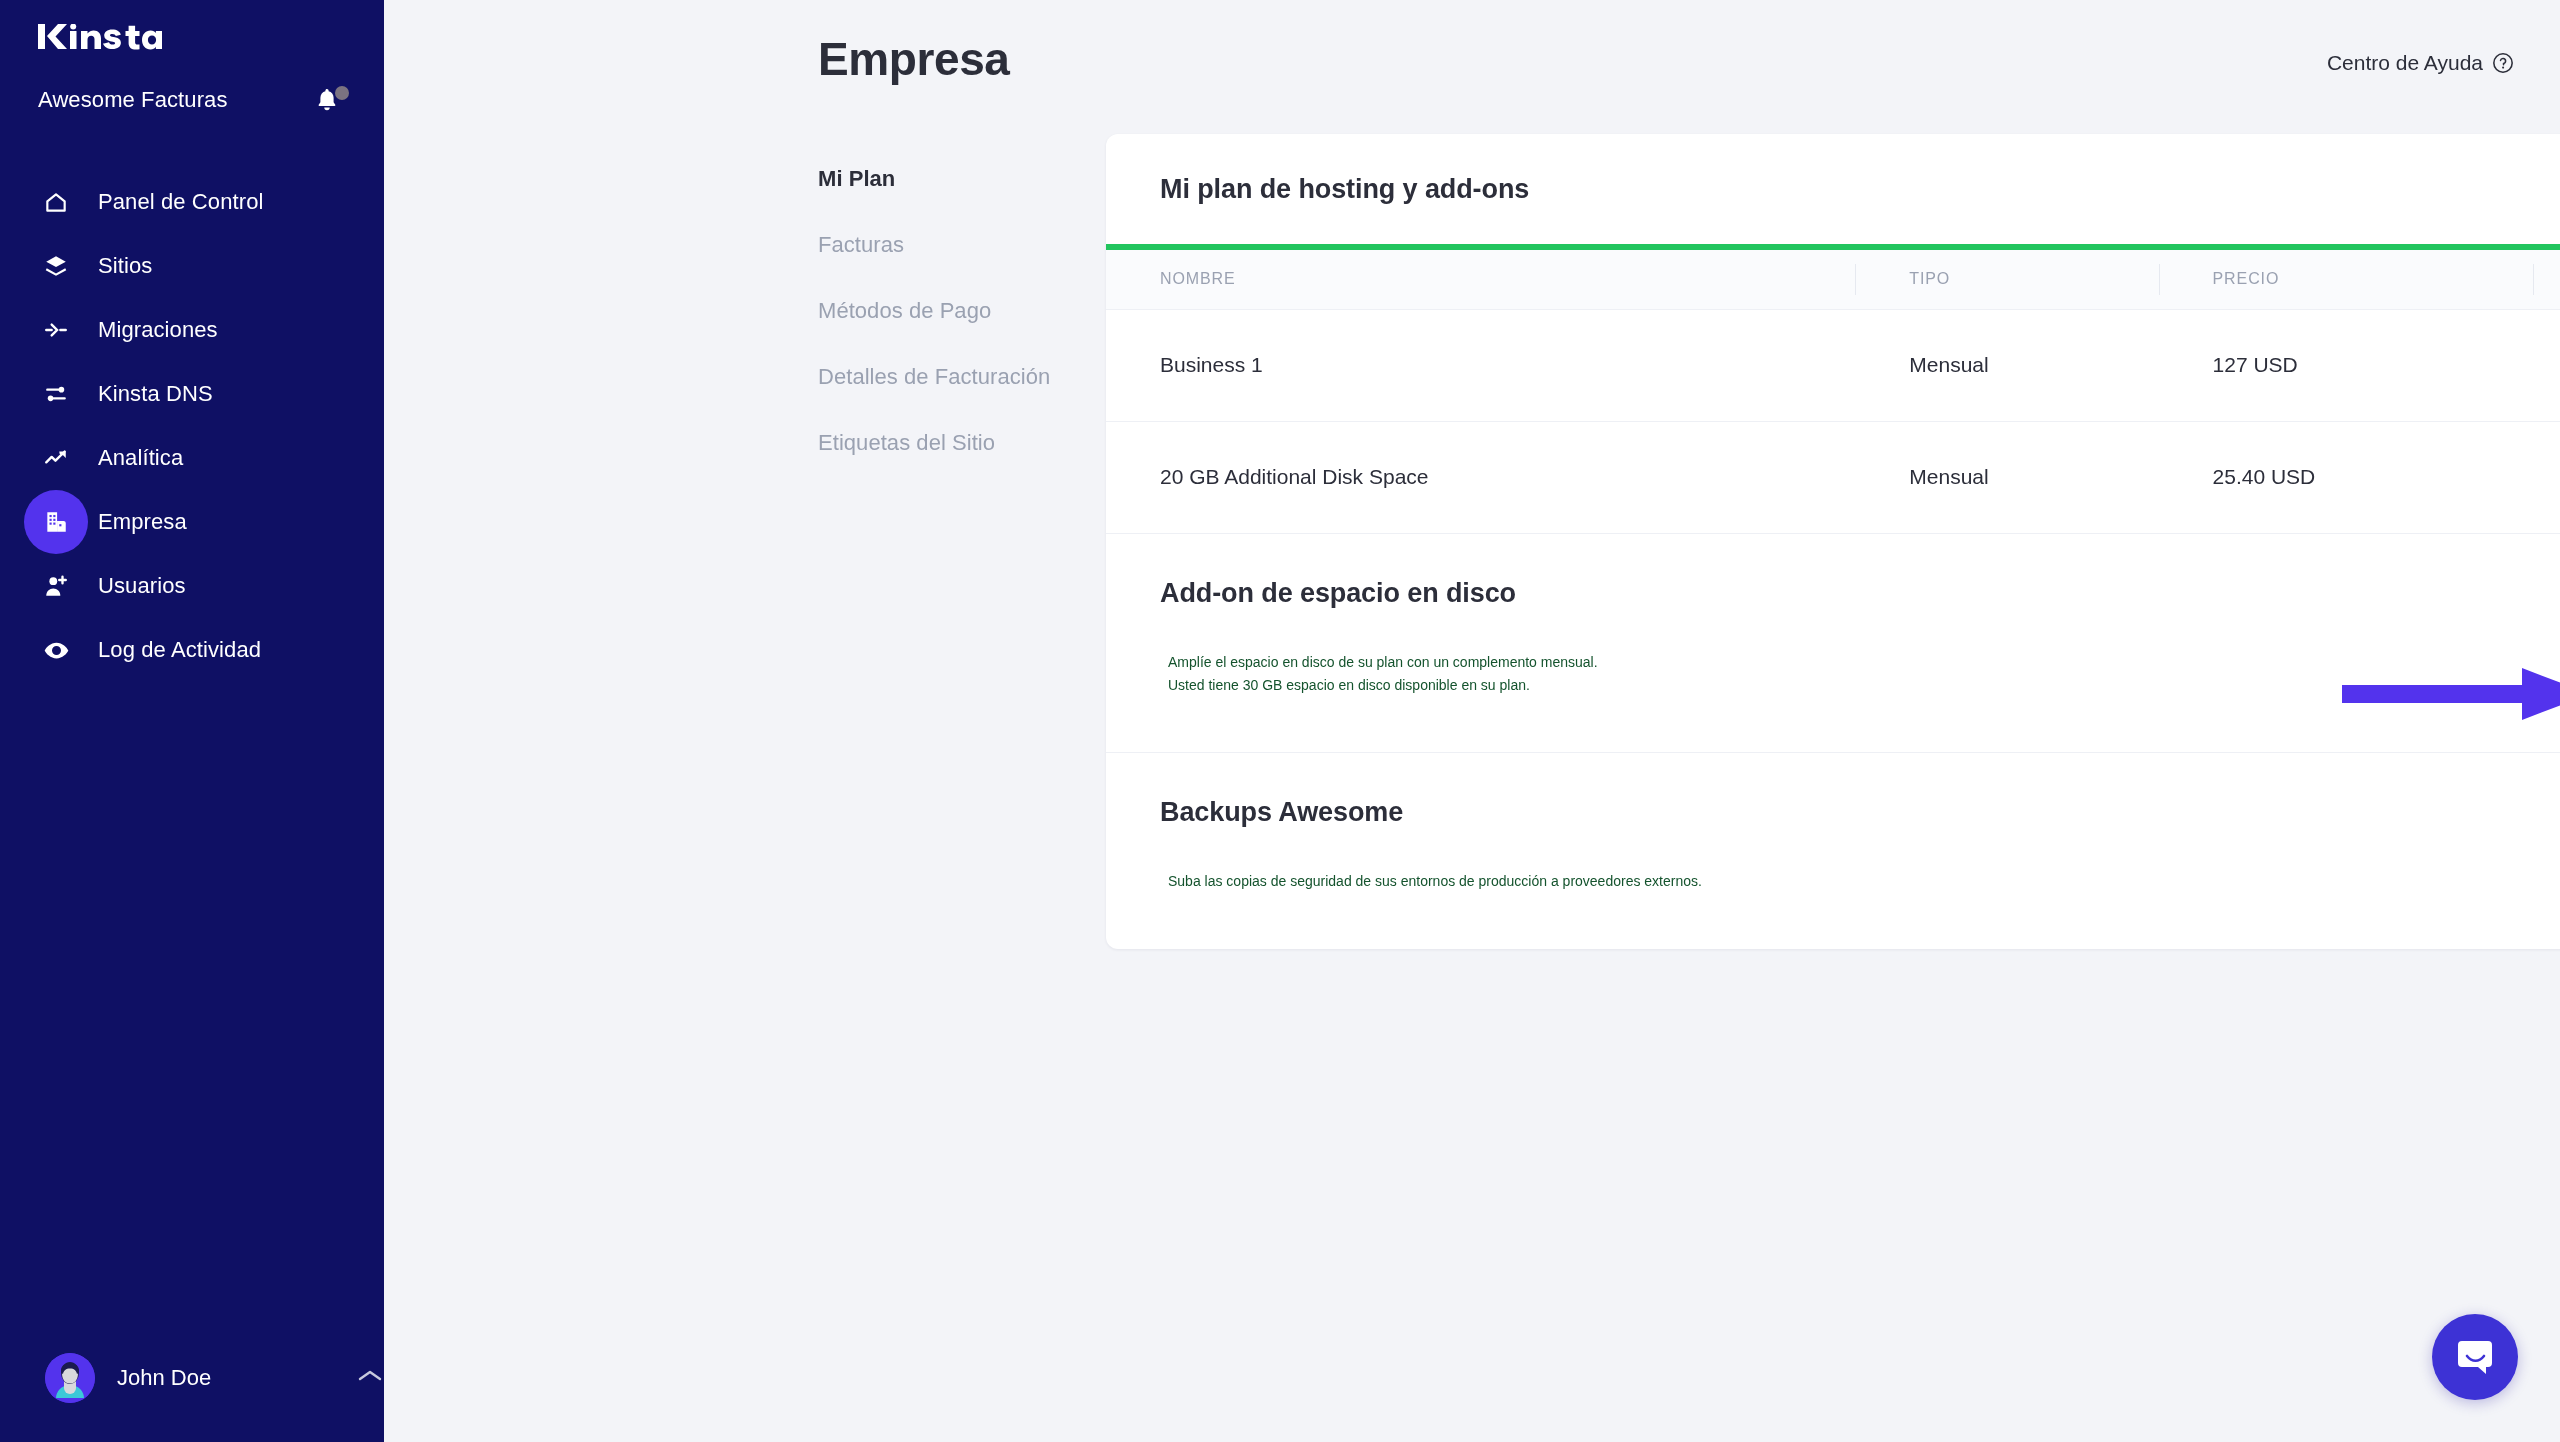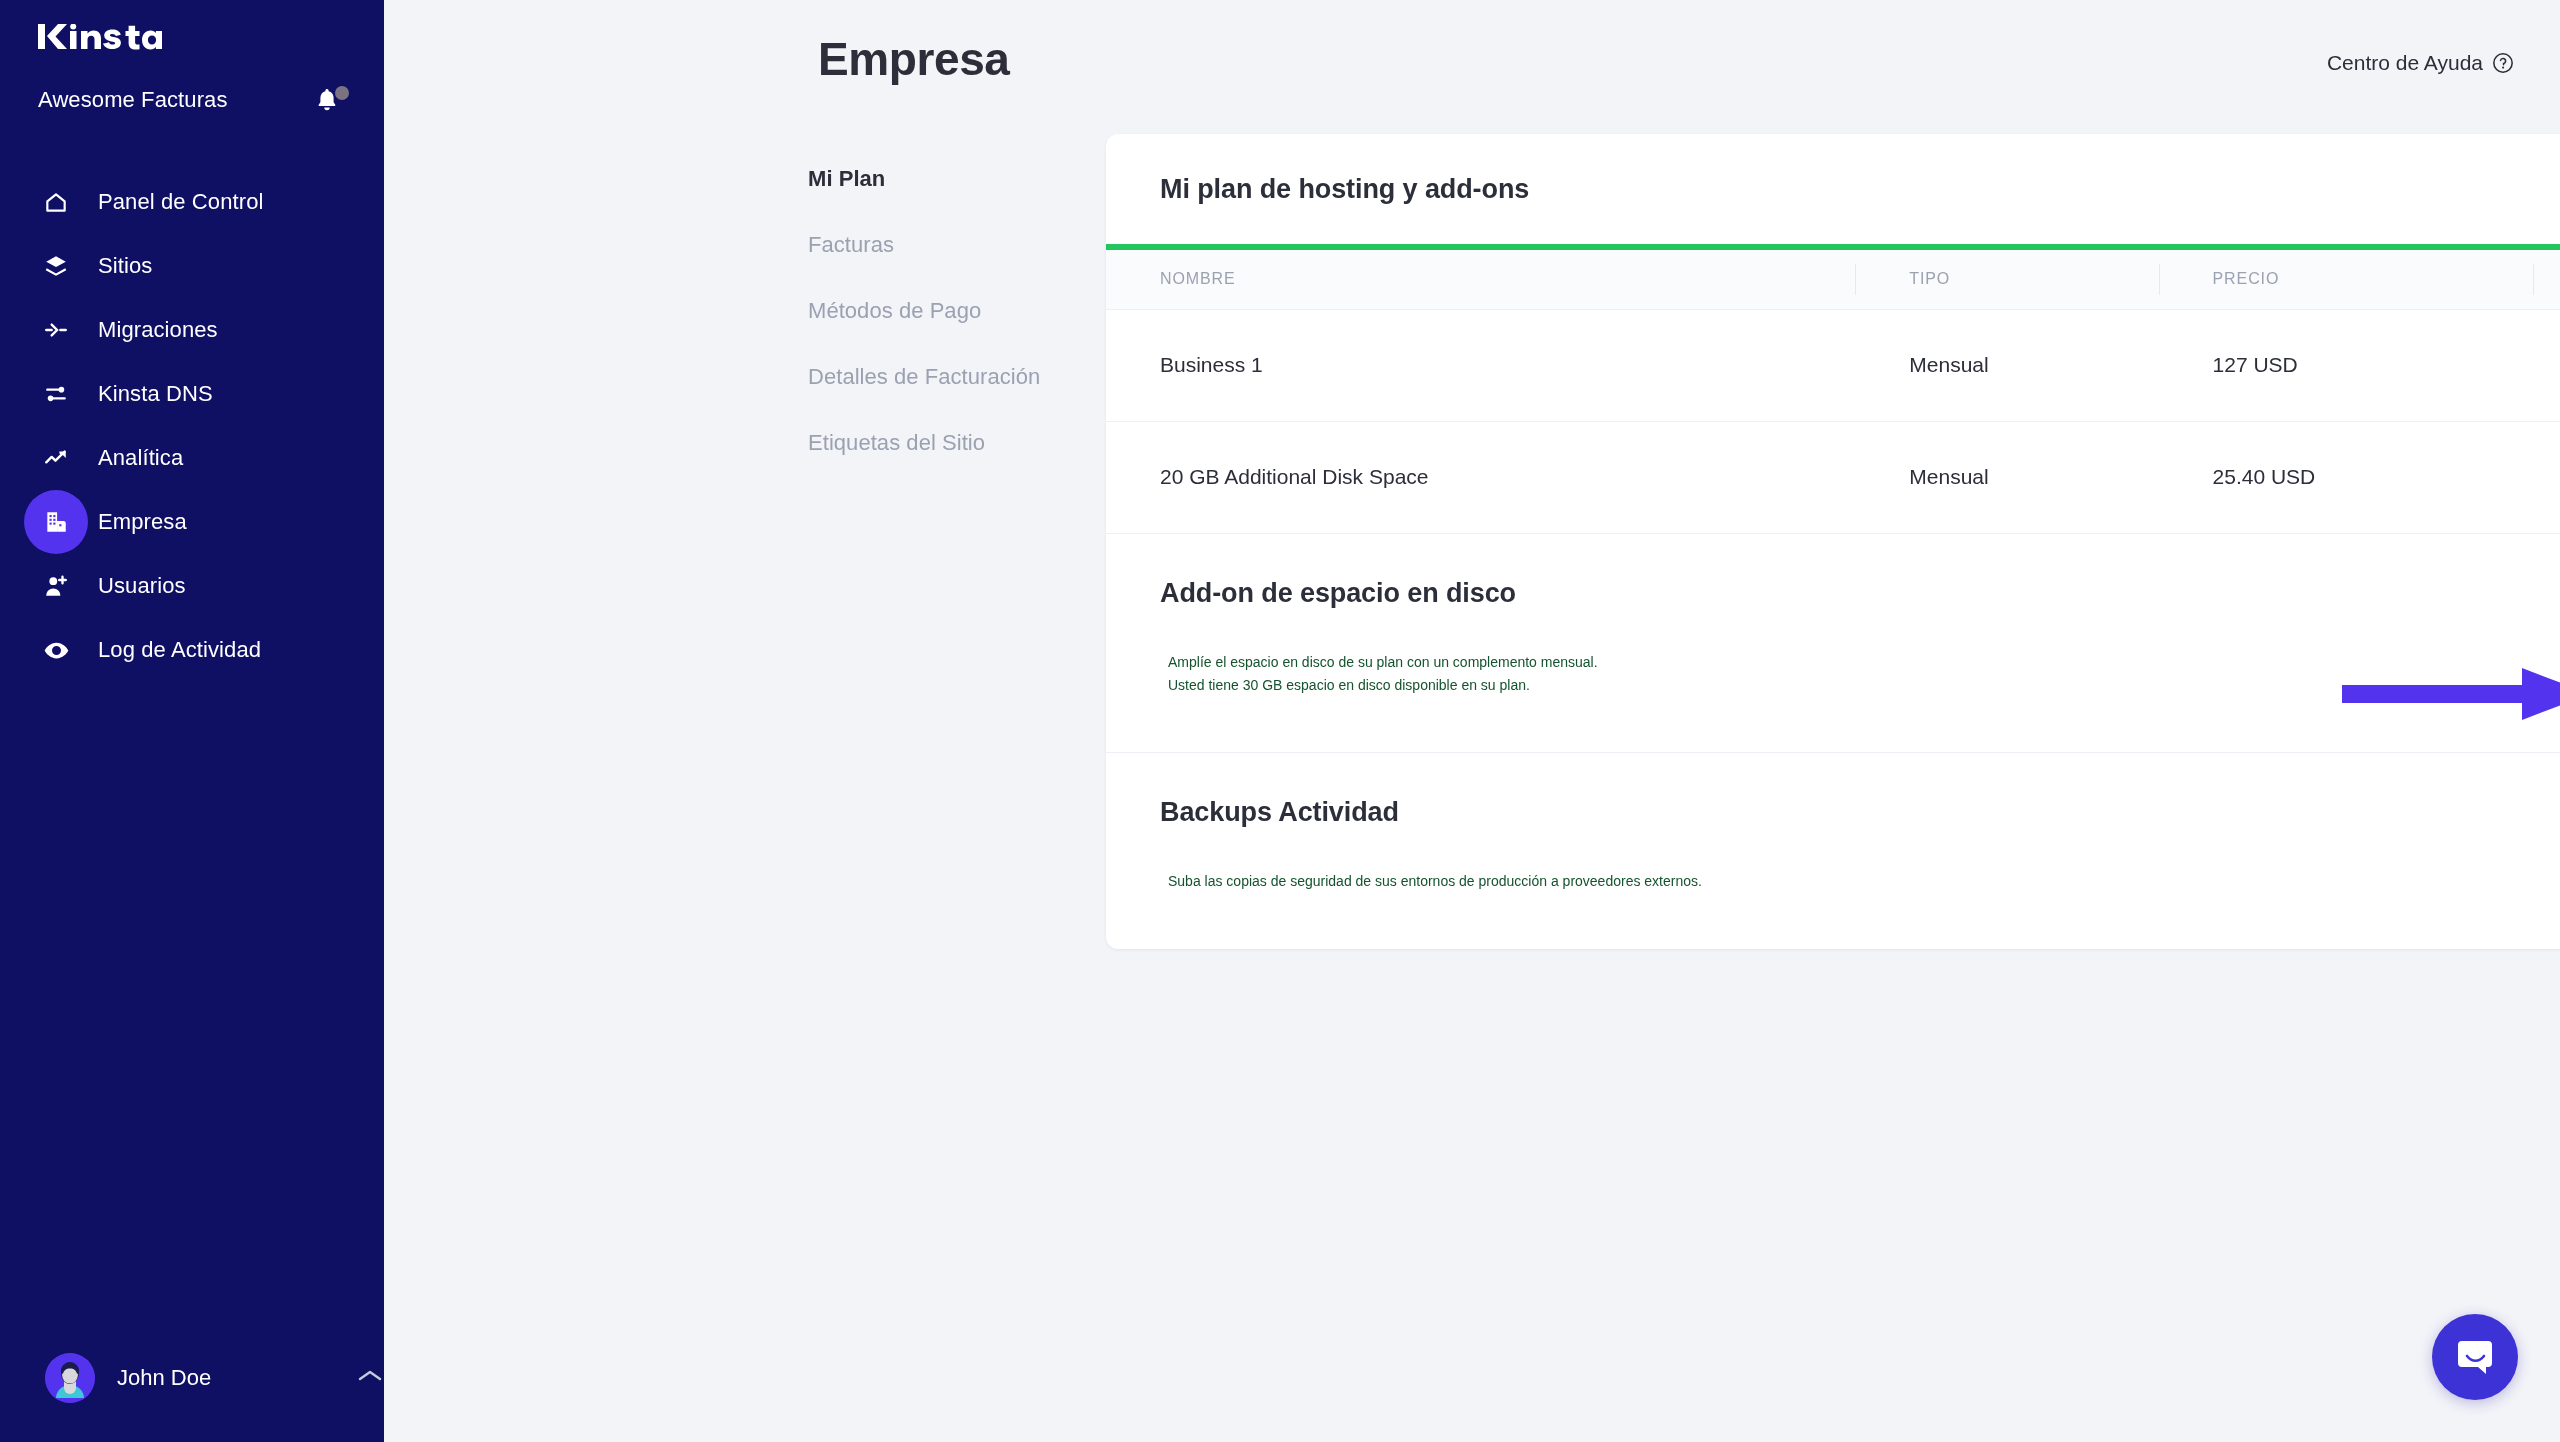--- a/index.html
+++ b/index.html
@@ -70,21 +70,21 @@
   .page-title {
     position: absolute; left: 434px; top: 32px;
     font-size: 46px; font-weight: bold; color: #2c2e3a; letter-spacing: -.4px;
   }
   .help-link {
     position: absolute; right: 46px; top: 51px;
     display: flex; align-items: center; gap: 9px;
     font-size: 21px; color: #2c2e3a; cursor: pointer;
   }
 
-  .subnav { position: absolute; left: 424px; top: 166px; width: 280px; }
+  .subnav { position: absolute; left: 434px; top: 166px; width: 280px; }
   .subnav-item {
     font-size: 22px; color: #9aa1b1; margin-bottom: 40px; cursor: pointer;
     letter-spacing: .05px;
   }
   .subnav-item.active { color: #2c2e3a; font-weight: bold; }
 
   
   .card {
     position: absolute; left: 722px; top: 134px; width: 1784px;
     background: #ffffff; border-radius: 12px;
@@ -352,21 +352,21 @@
           </div>
 
         </div>
         <svg class="arrow-annot" width="248" height="64" viewBox="0 0 248 64">
           <path fill="#5333ed" d="M0 23h180V6l68 26-68 26V41H0z"></path>
         </svg>
       </div>
 
       <div class="section">
         <div class="section-head">
-          <h3>Backups Actividad</h3>
+          <h3>Backups Awesome</h3>
 
         </div>
         <div class="section-body">
           <p>Suba las copias de seguridad de sus entornos de producción a proveedores externos.</p>
         </div>
       </div>
 
     </section>
 
     <div class="chat-launcher">

